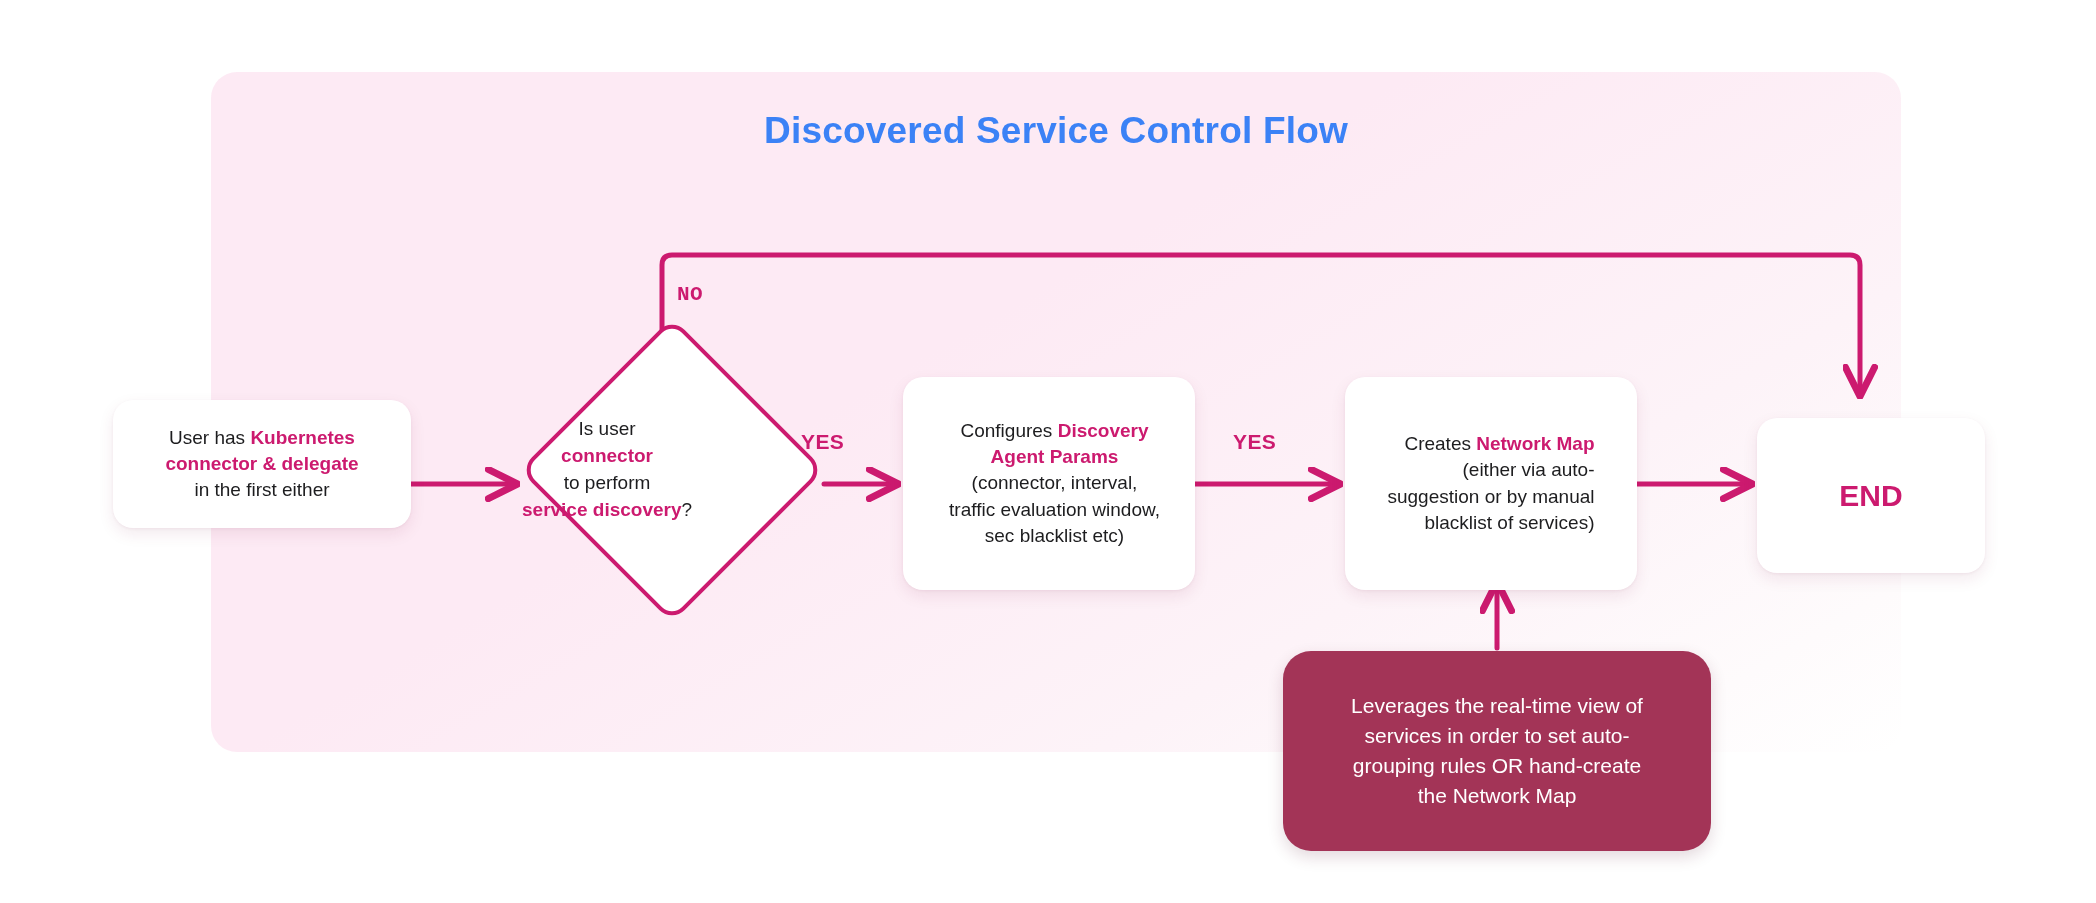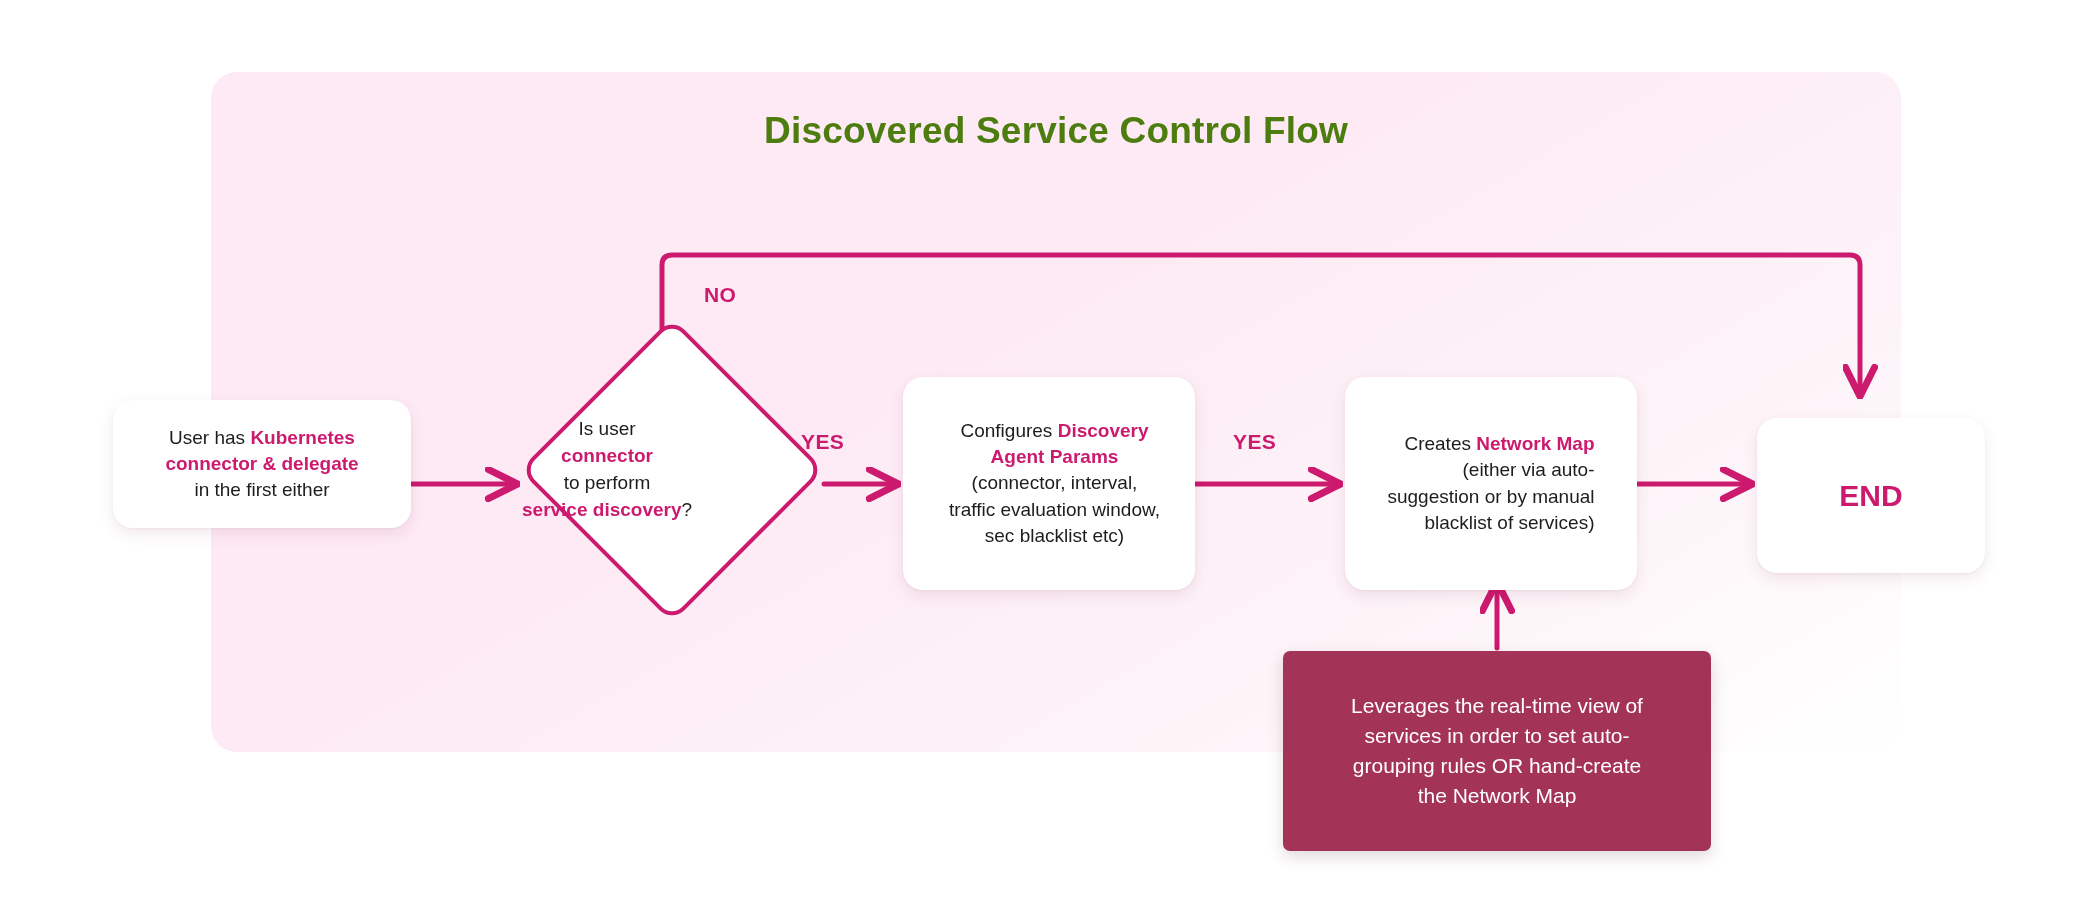--- a/index.html
+++ b/index.html
@@ -33,21 +33,21 @@
 
   
   #title {
     position: absolute;
     left: 211px;
     top: 110px;
     width: 1690px;
     text-align: center;
     font-size: 37px;
     font-weight: bold;
-    color: #4d7c0f;
+    color: #3b82f6;
     letter-spacing: 0.2px;
   }
 
   
   #wires {
     position: absolute;
     left: 0;
     top: 0;
     width: 2096px;
     height: 903px;
@@ -117,42 +117,42 @@
   #node-decision .hl { color: #cc1a6f; font-weight: bold; }
 
   
   #node-note {
     position: absolute;
     left: 1283px;
     top: 651px;
     width: 428px;
     height: 200px;
     background: #a33457;
-    border-radius: 7px;
+    border-radius: 28px;
     box-shadow: 0 6px 16px rgba(80, 20, 45, 0.16);
     display: flex;
     align-items: center;
     justify-content: center;
     text-align: center;
     color: #ffffff;
     font-size: 21px;
     line-height: 1.42;
     box-sizing: border-box;
     padding: 10px 20px;
   }
 
   
   .edge-label {
     position: absolute;
     font-size: 21px;
     font-weight: bold;
     color: #cc1a6f;
     letter-spacing: 0.4px;
   }
-  #label-no   { left: 704px; top: 283px; }
+  #label-no   { left: 677px; top: 283px; font-family: Liberation Mono, monospace; }
   #label-yes-1{ left: 801px; top: 430px; }
   #label-yes-2{ left: 1233px; top: 430px; }
 </style>
 </head>
 <body>
 
 <div id="canvas">
 
   <div id="panel"></div>
 

